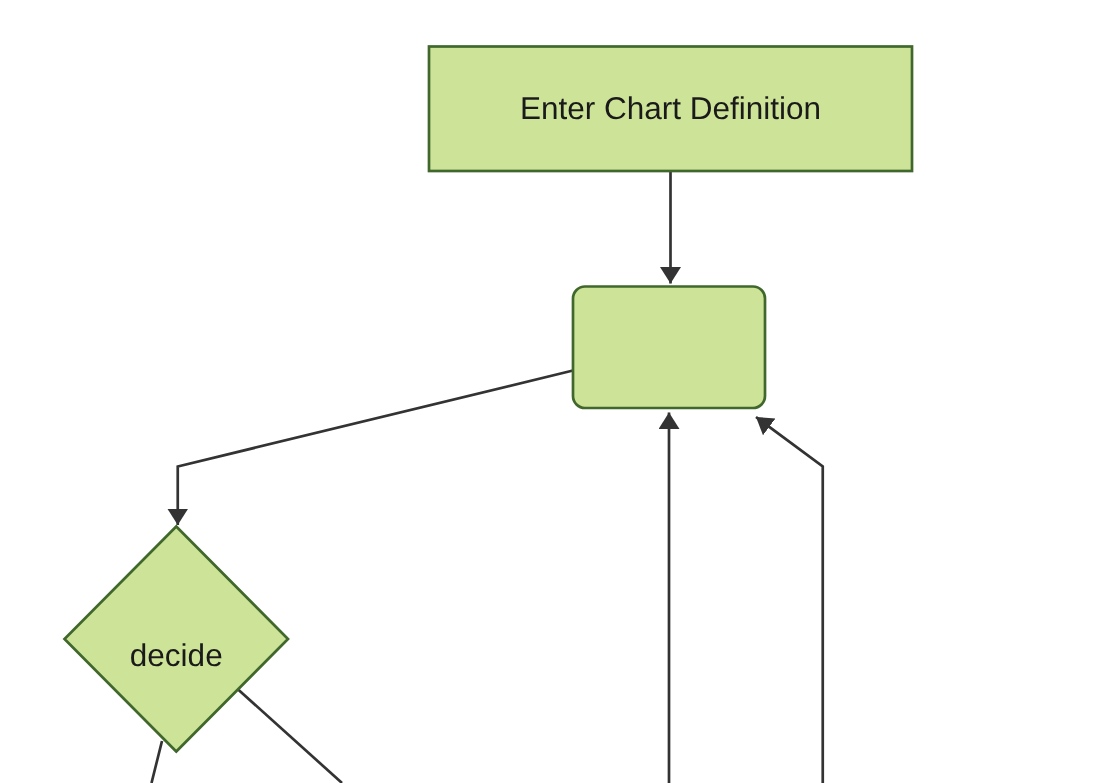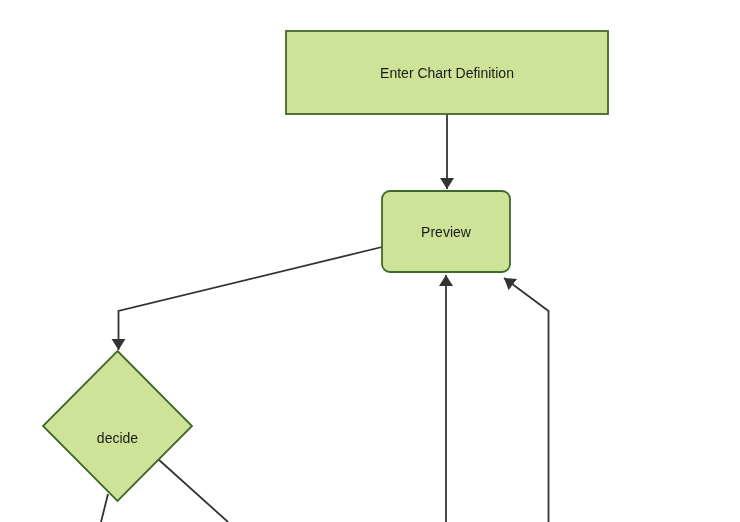--- a/index.html
+++ b/index.html
@@ -31,21 +31,21 @@
     fill: #cde498;
     stroke: #41682c;
     stroke-width: 1.8px;
   }
   .node-label {
     position: absolute;
     display: flex;
     align-items: center;
     justify-content: center;
     text-align: center;
-    font-size: 14px;
+    font-size: 21px;
     color: #1a1a1a;
     pointer-events: none;
     white-space: nowrap;
   }
   .label-enter   { left: 286px; top: 31px;  width: 322px; height: 83px; }
   .label-preview { left: 382px; top: 191px; width: 128px; height: 81px; }
   .label-decide  { left: 42px;  top: 363px; width: 151px; height: 150px; }
 </style>
 </head>
 <body>
@@ -70,17 +70,16 @@
 
     <g>
       <rect class="node-shape" x="286" y="31" width="322" height="83"></rect>
       <rect class="node-shape" x="382" y="191" width="128" height="81" rx="8" ry="8"></rect>
       <polygon class="node-shape" points="117.5,351 192,426 117.5,501 43,426"></polygon>
     </g>
   </svg>
 
   <div class="node-label label-enter">Enter Chart Definition</div>
 
-  <div class="node-label label-preview">Preview</div>
 
   <div class="node-label label-decide">decide</div>
 
 </div>
 
 </body></html>

